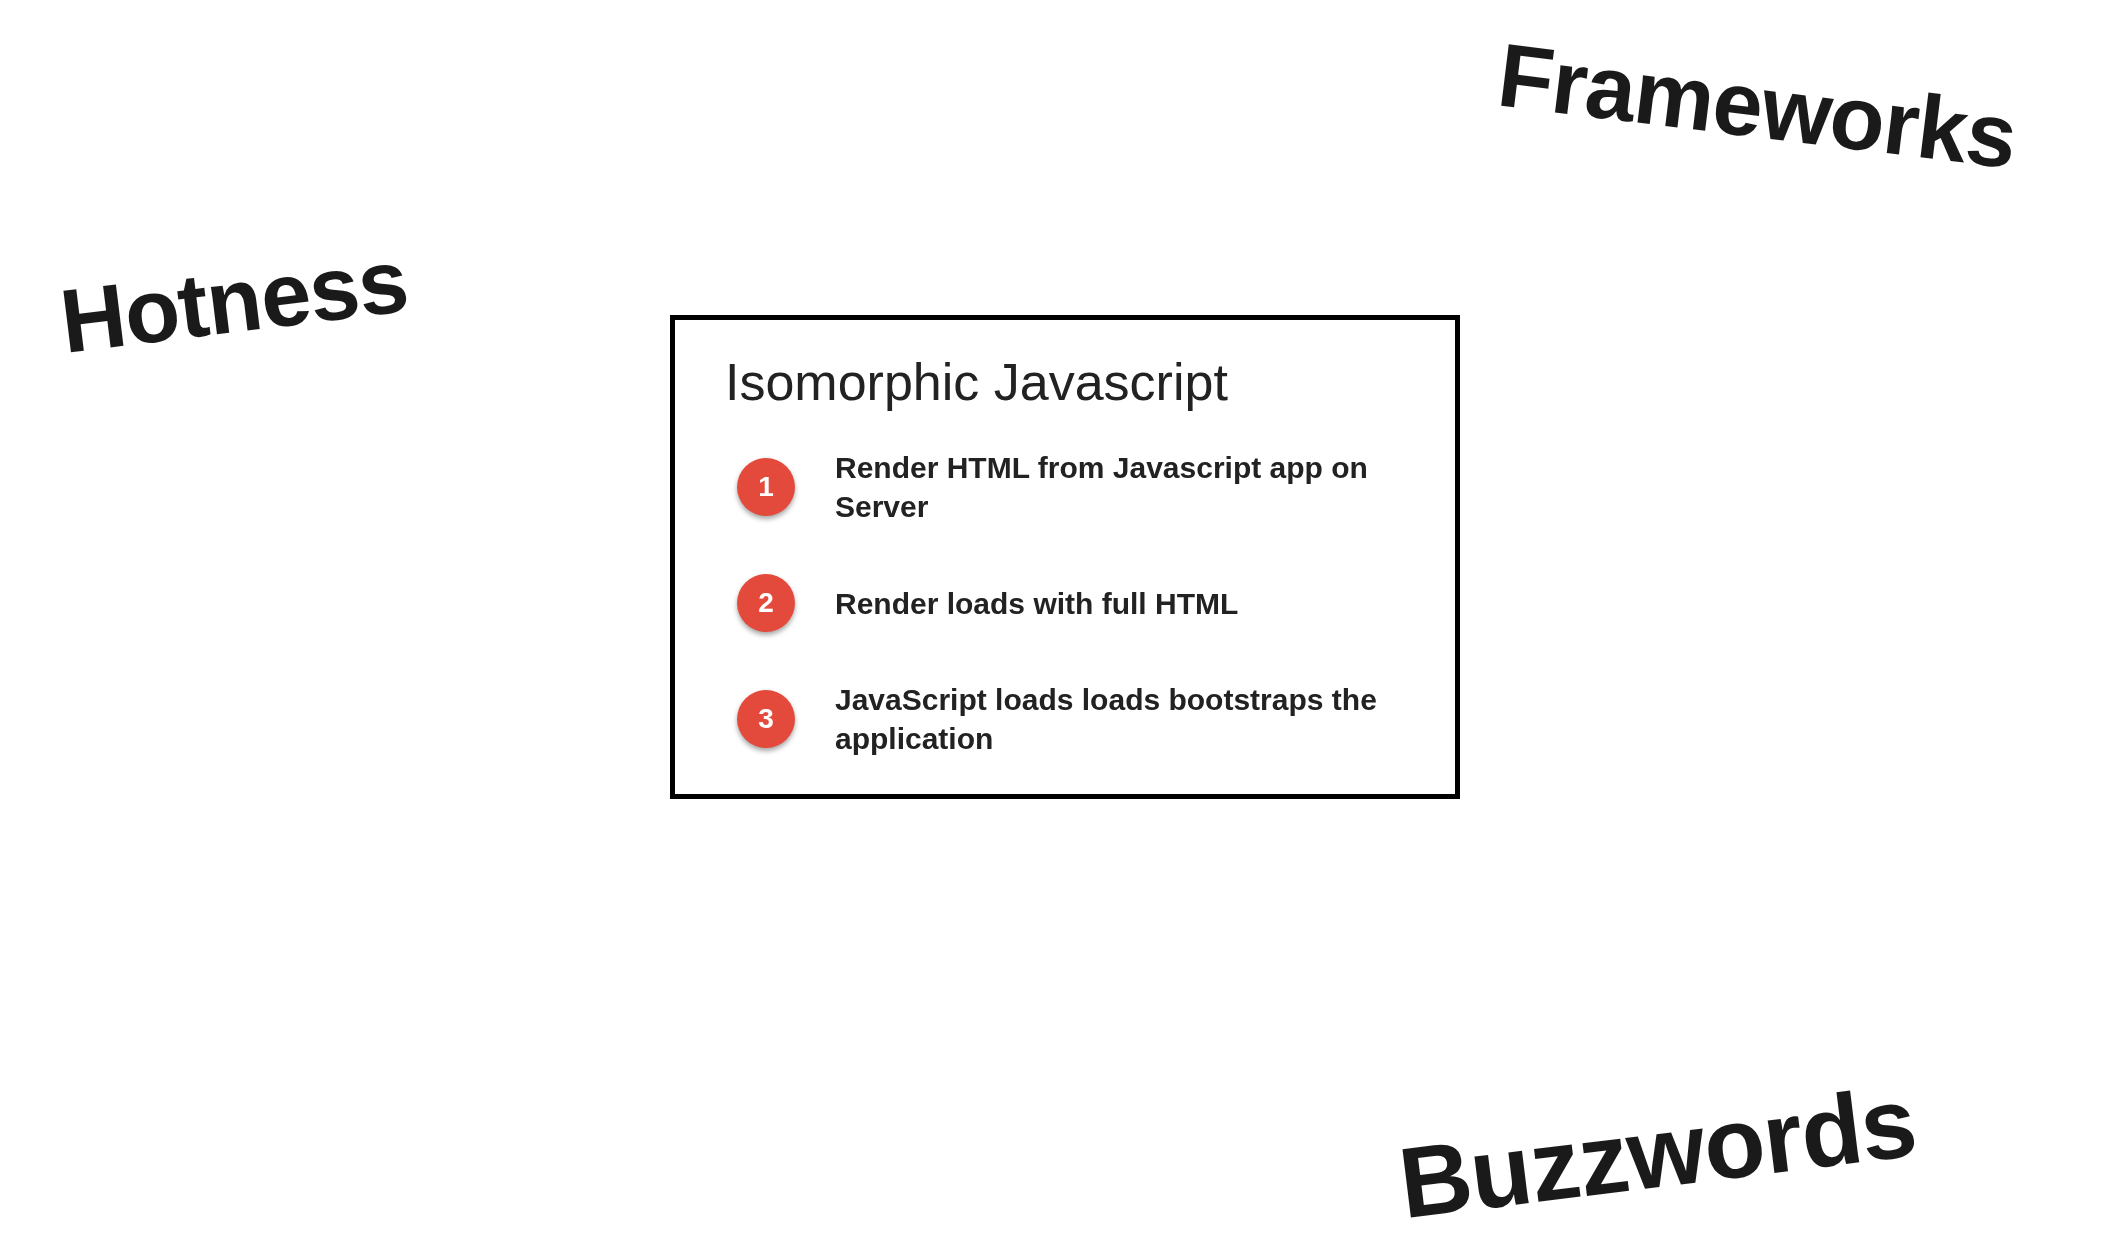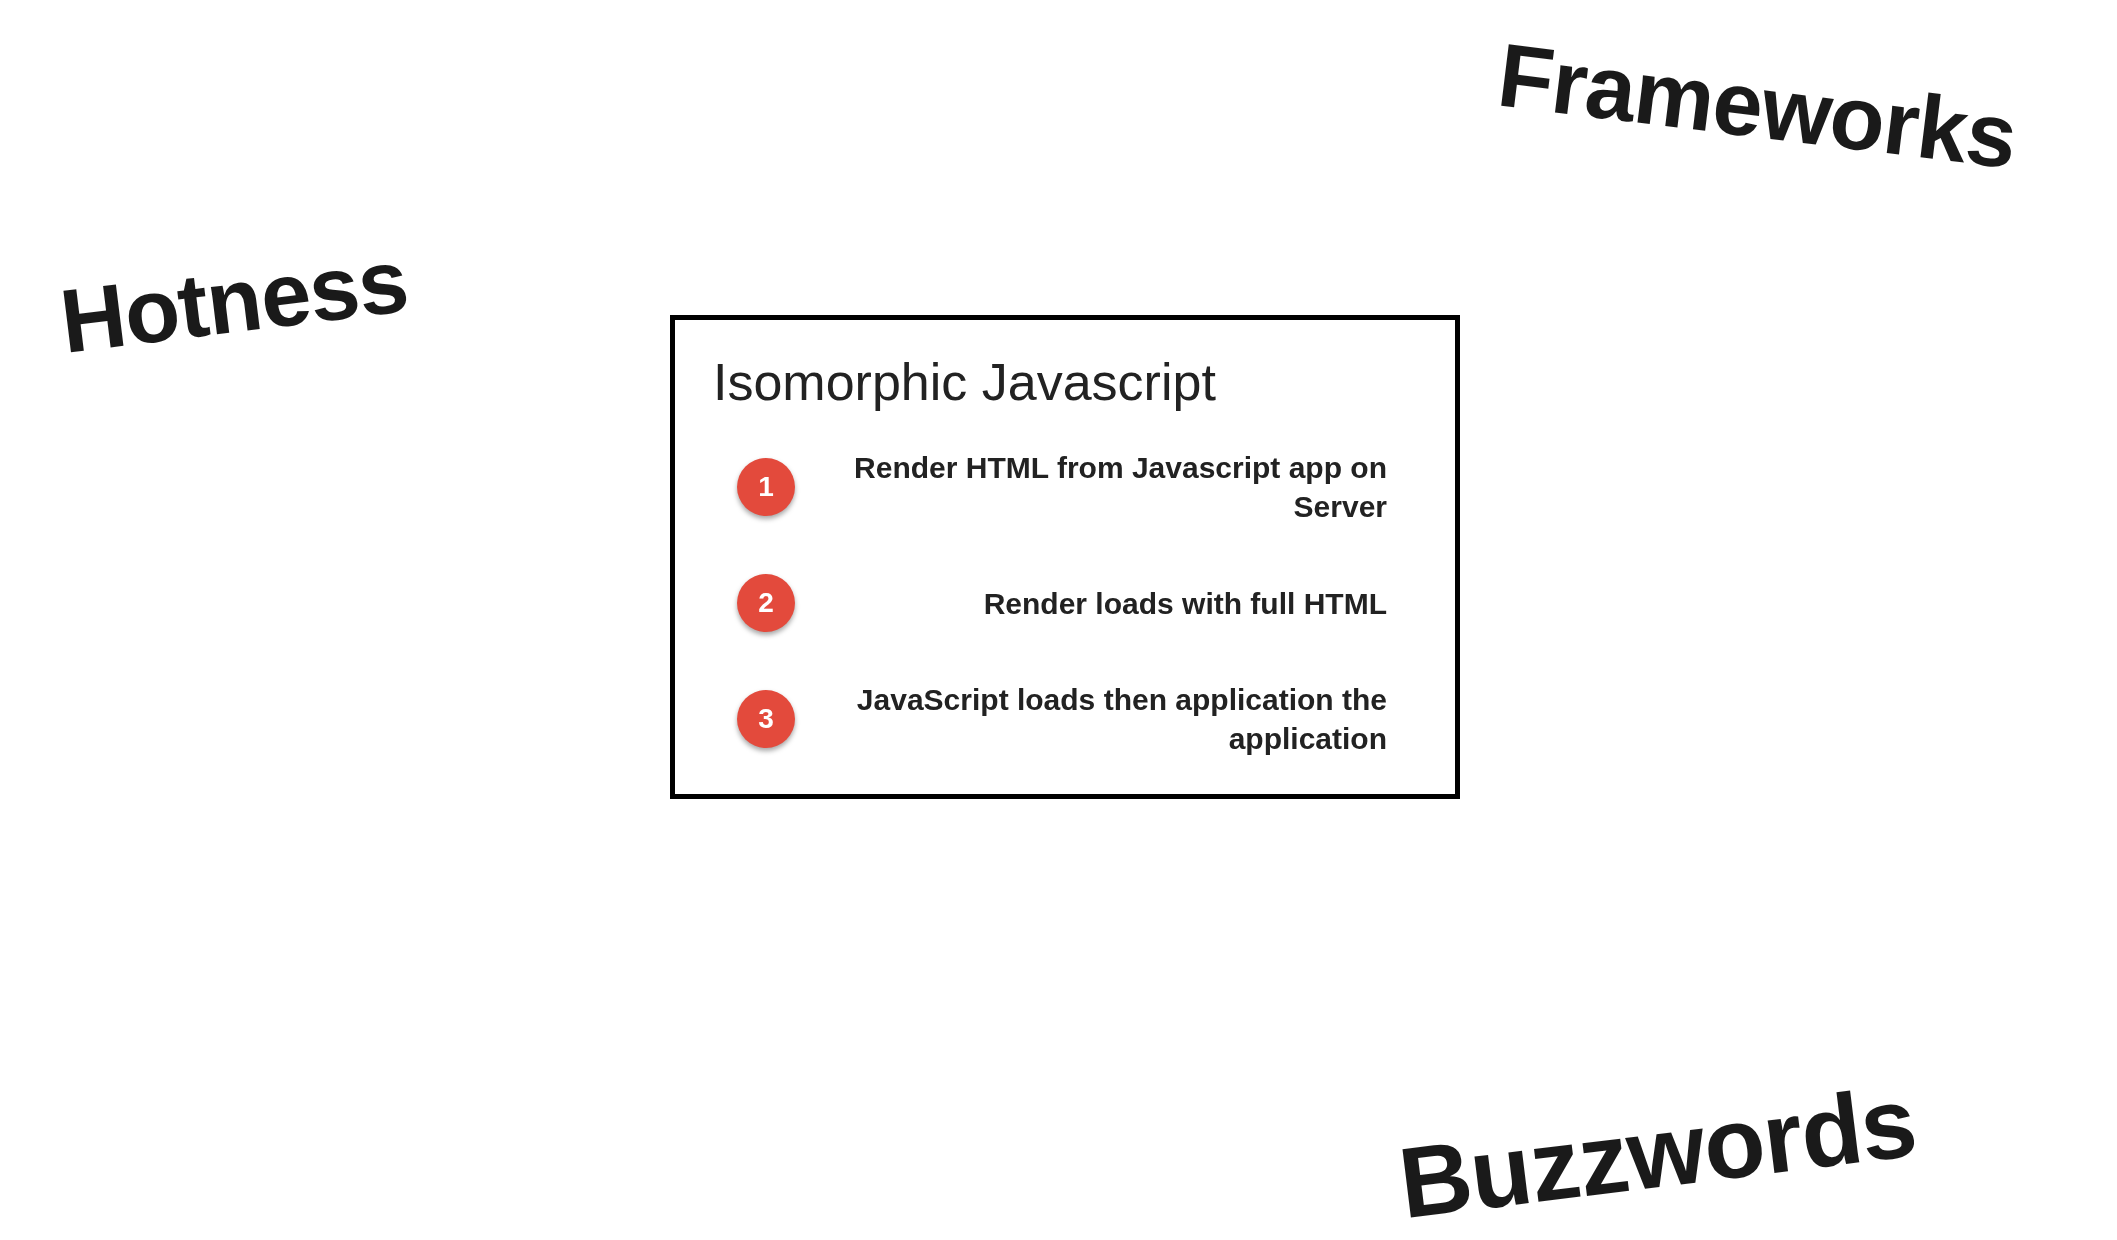--- a/index.html
+++ b/index.html
@@ -50,20 +50,21 @@
       border: 5px solid #000000;
       background: #ffffff;
       padding: 32px 38px 36px 38px;
     }
     .card-title {
       font-size: 52px;
       font-weight: 400;
       color: #222222;
       margin-bottom: 36px;
       letter-spacing: 0px;
+      margin-left: 12px;
     }
     .steps {
       display: flex;
       flex-direction: column;
       gap: 48px;
       padding-left: 24px;
     }
     .step {
       display: flex;
       align-items: center;
@@ -81,21 +82,21 @@
       justify-content: center;
       font-size: 28px;
       font-weight: 600;
       box-shadow: 0 3px 5px rgba(0,0,0,0.35);
       font-family: "Helvetica Neue", Helvetica, Arial, sans-serif;
     }
     .step-text {
       font-size: 30px;
       font-weight: 600;
       color: #222222;
-      text-align: right;
+      text-align: left;
       flex: 1;
       line-height: 1.3;
       padding-right: 30px;
     }
   </style>
 </head>
 <body>
 
 <div class="floating-word word-hotness">Hotness</div>
 <div class="floating-word word-frameworks">Frameworks</div>
@@ -107,16 +108,16 @@
     <div class="step">
       <div class="badge">1</div>
       <div class="step-text">Render HTML from Javascript app on Server</div>
     </div>
     <div class="step">
       <div class="badge">2</div>
       <div class="step-text">Render loads with full HTML</div>
     </div>
     <div class="step">
       <div class="badge">3</div>
-      <div class="step-text">JavaScript loads then application the application</div>
+      <div class="step-text">JavaScript loads loads bootstraps the application</div>
     </div>
   </div>
 </div>
 
 </body></html>

